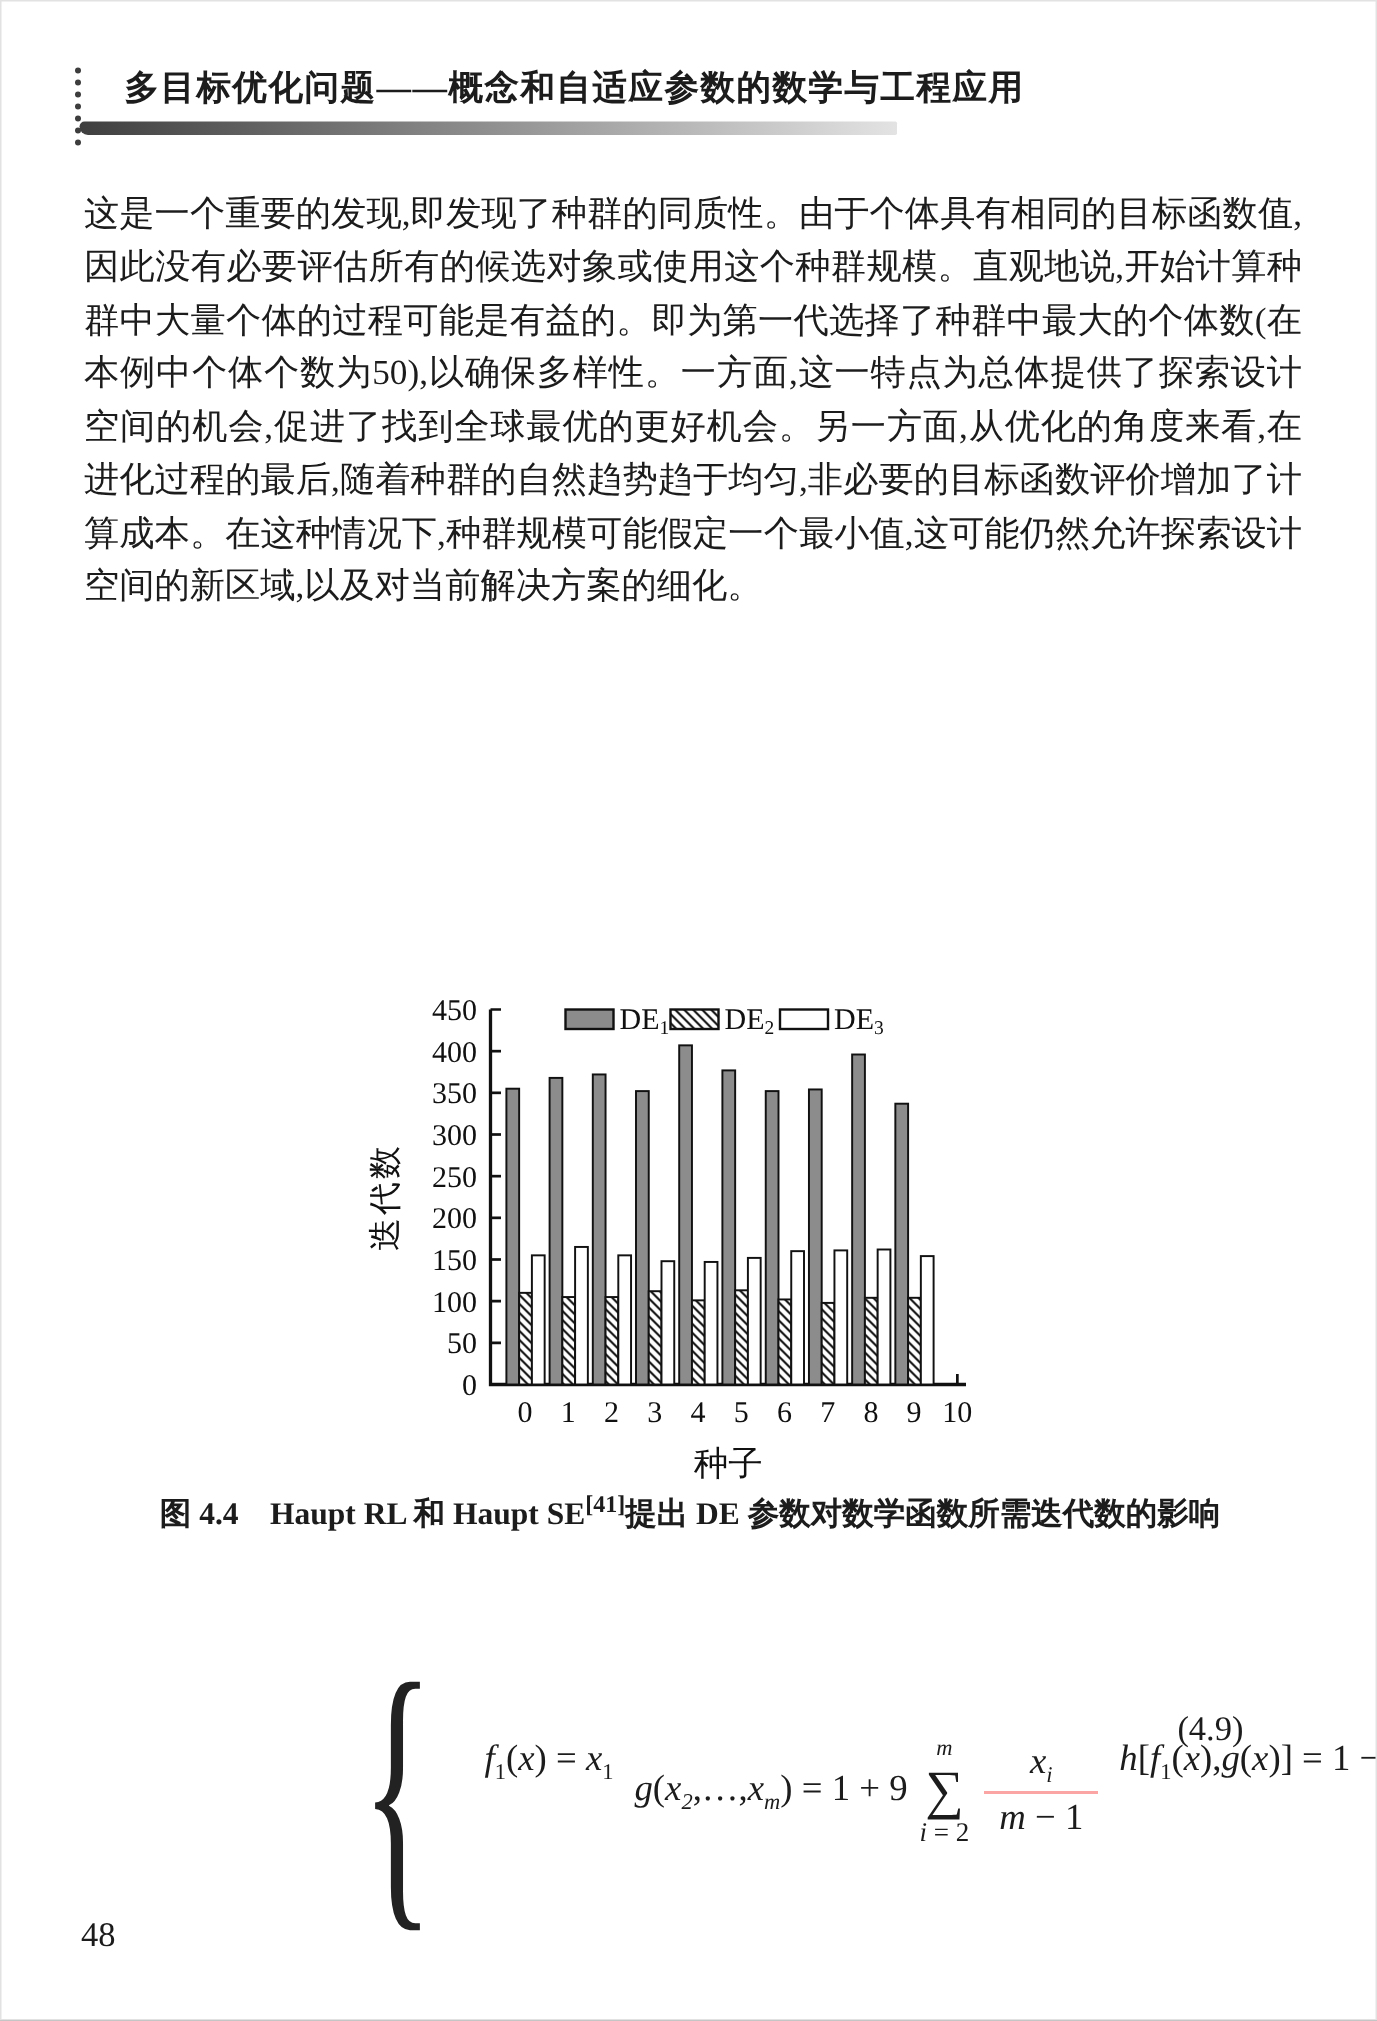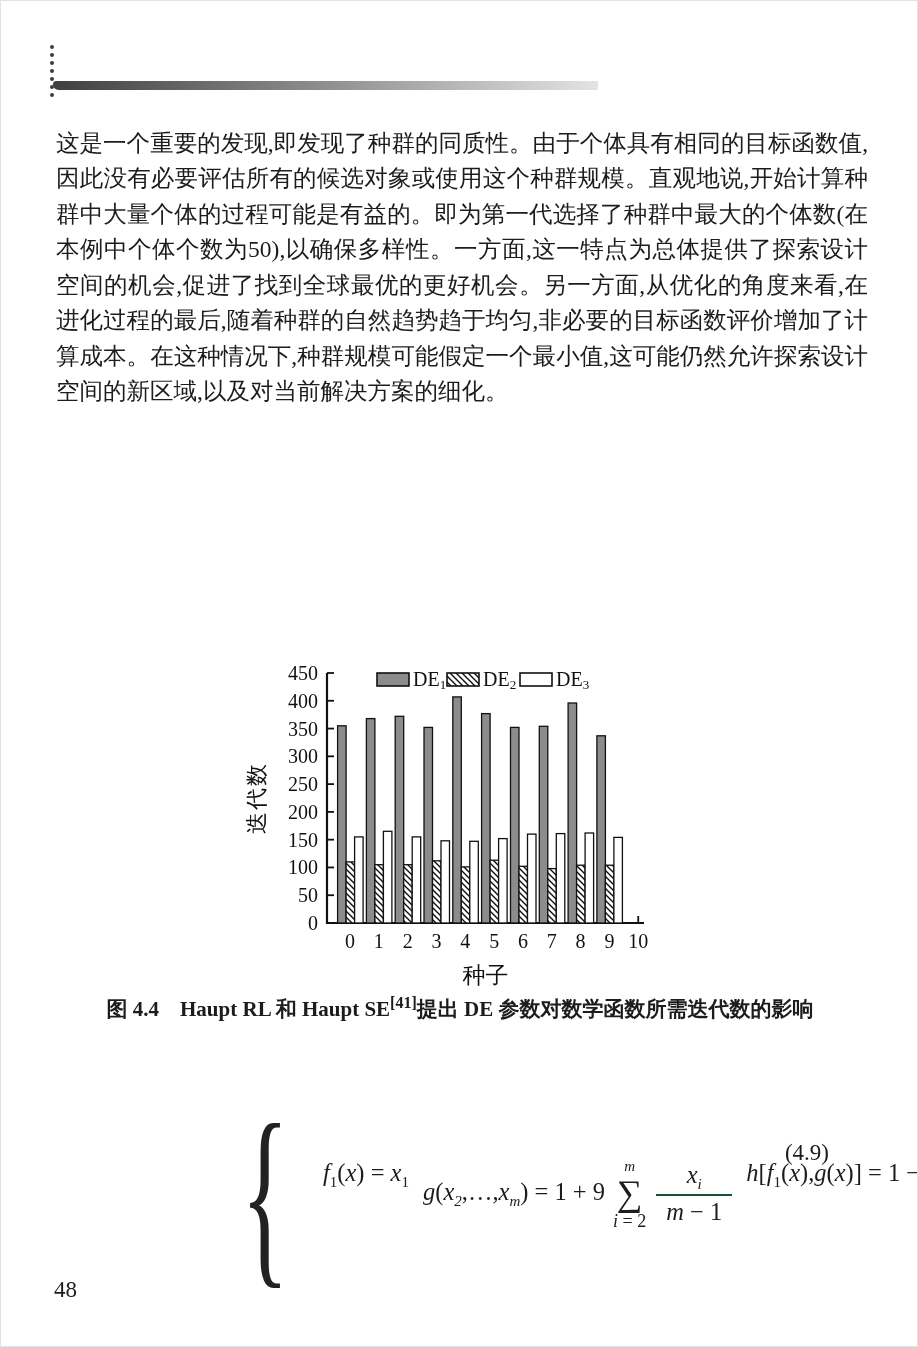--- a/index.html
+++ b/index.html
@@ -63,31 +63,32 @@
   .eq-line { font-size: 24.5px; white-space: pre; }
   .eq-line .it { font-style: italic; }
   .eq-line sub { font-size: 15px; }
   .eq-line sup { font-size: 15px; }
   .sum { display: inline-flex; flex-direction: column; align-items: center; line-height: 1; vertical-align: middle; margin: 0 4px 0 8px; }
   .sum-top { font-size: 15px; margin-bottom: 1px; }
   .sum-sym { font-size: 36px; }
   .sum-bot { font-size: 18px; margin-top: 1px; }
   .frac { display: inline-flex; flex-direction: column; align-items: center; line-height: 1.15; vertical-align: middle; margin-left: 6px; }
   .fnum { padding: 0 10px 1px; }
-  .fden { border-top: 2px solid #14532d; padding: 2px 10px 0; }
+  .fden { border-top: 2px solid #fca5a5; padding: 2px 10px 0; }
   .eq-number { position: absolute; right: 88px; top: 1139px; font-size: 23px; }
   
   .page-num { position: absolute; left: 53px; top: 1276px; font-size: 23px; }
 </style>
 </head>
 <body>
 
 <div class="page">
 
   <div class="hdr-dots"></div>
+  <div class="hdr-title">多目标优化问题——概念和自适应参数的数学与工程应用</div>
   <div class="hdr-bar"></div>
 
   <p class="para p1">这是一个重要的发现,即发现了种群的同质性。由于个体具有相同的目标函数值,因此没有必要评估所有的候选对象或使用这个种群规模。直观地说,开始计算种群中大量个体的过程可能是有益的。即为第一代选择了种群中最大的个体数(在本例中个体个数为50),以确保多样性。一方面,这一特点为总体提供了探索设计空间的机会,促进了找到全球最优的更好机会。另一方面,从优化的角度来看,在进化过程的最后,随着种群的自然趋势趋于均匀,非必要的目标函数评价增加了计算成本。在这种情况下,种群规模可能假定一个最小值,这可能仍然允许探索设计空间的新区域,以及对当前解决方案的细化。</p>
 
   <div class="fig-wrap">
     <svg id="chart-svg" width="470" height="350" viewBox="0 0 470 350">
         <defs>
           <pattern id="hatch" width="6" height="6" patternUnits="userSpaceOnUse">
             <rect x="0" y="0" width="6" height="6" fill="#ffffff"></rect>
             <path d="M-1,-1 L7,7 M-3,3 L3,9 M3,-3 L9,3" stroke="#111" stroke-width="1.4"></path>

